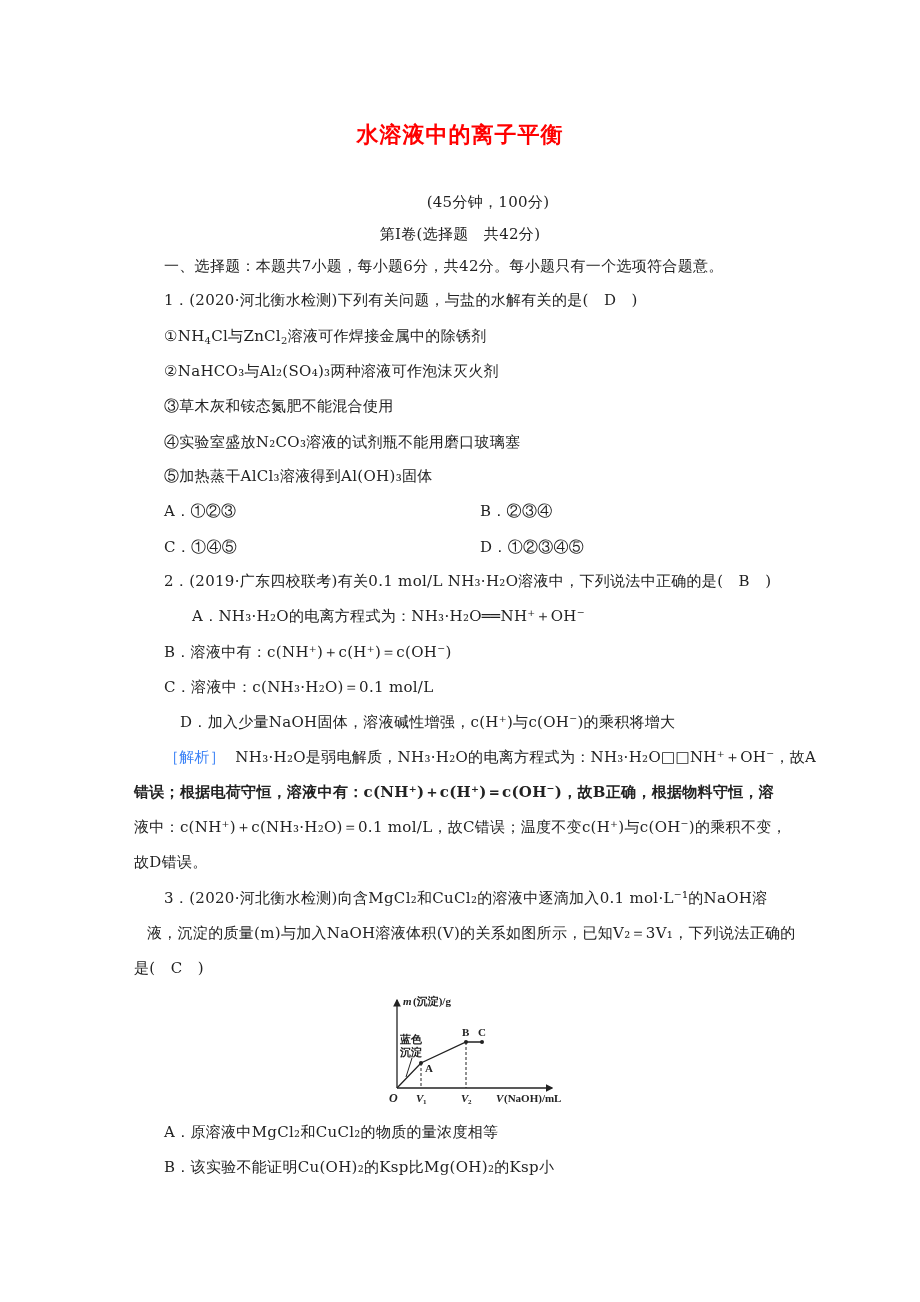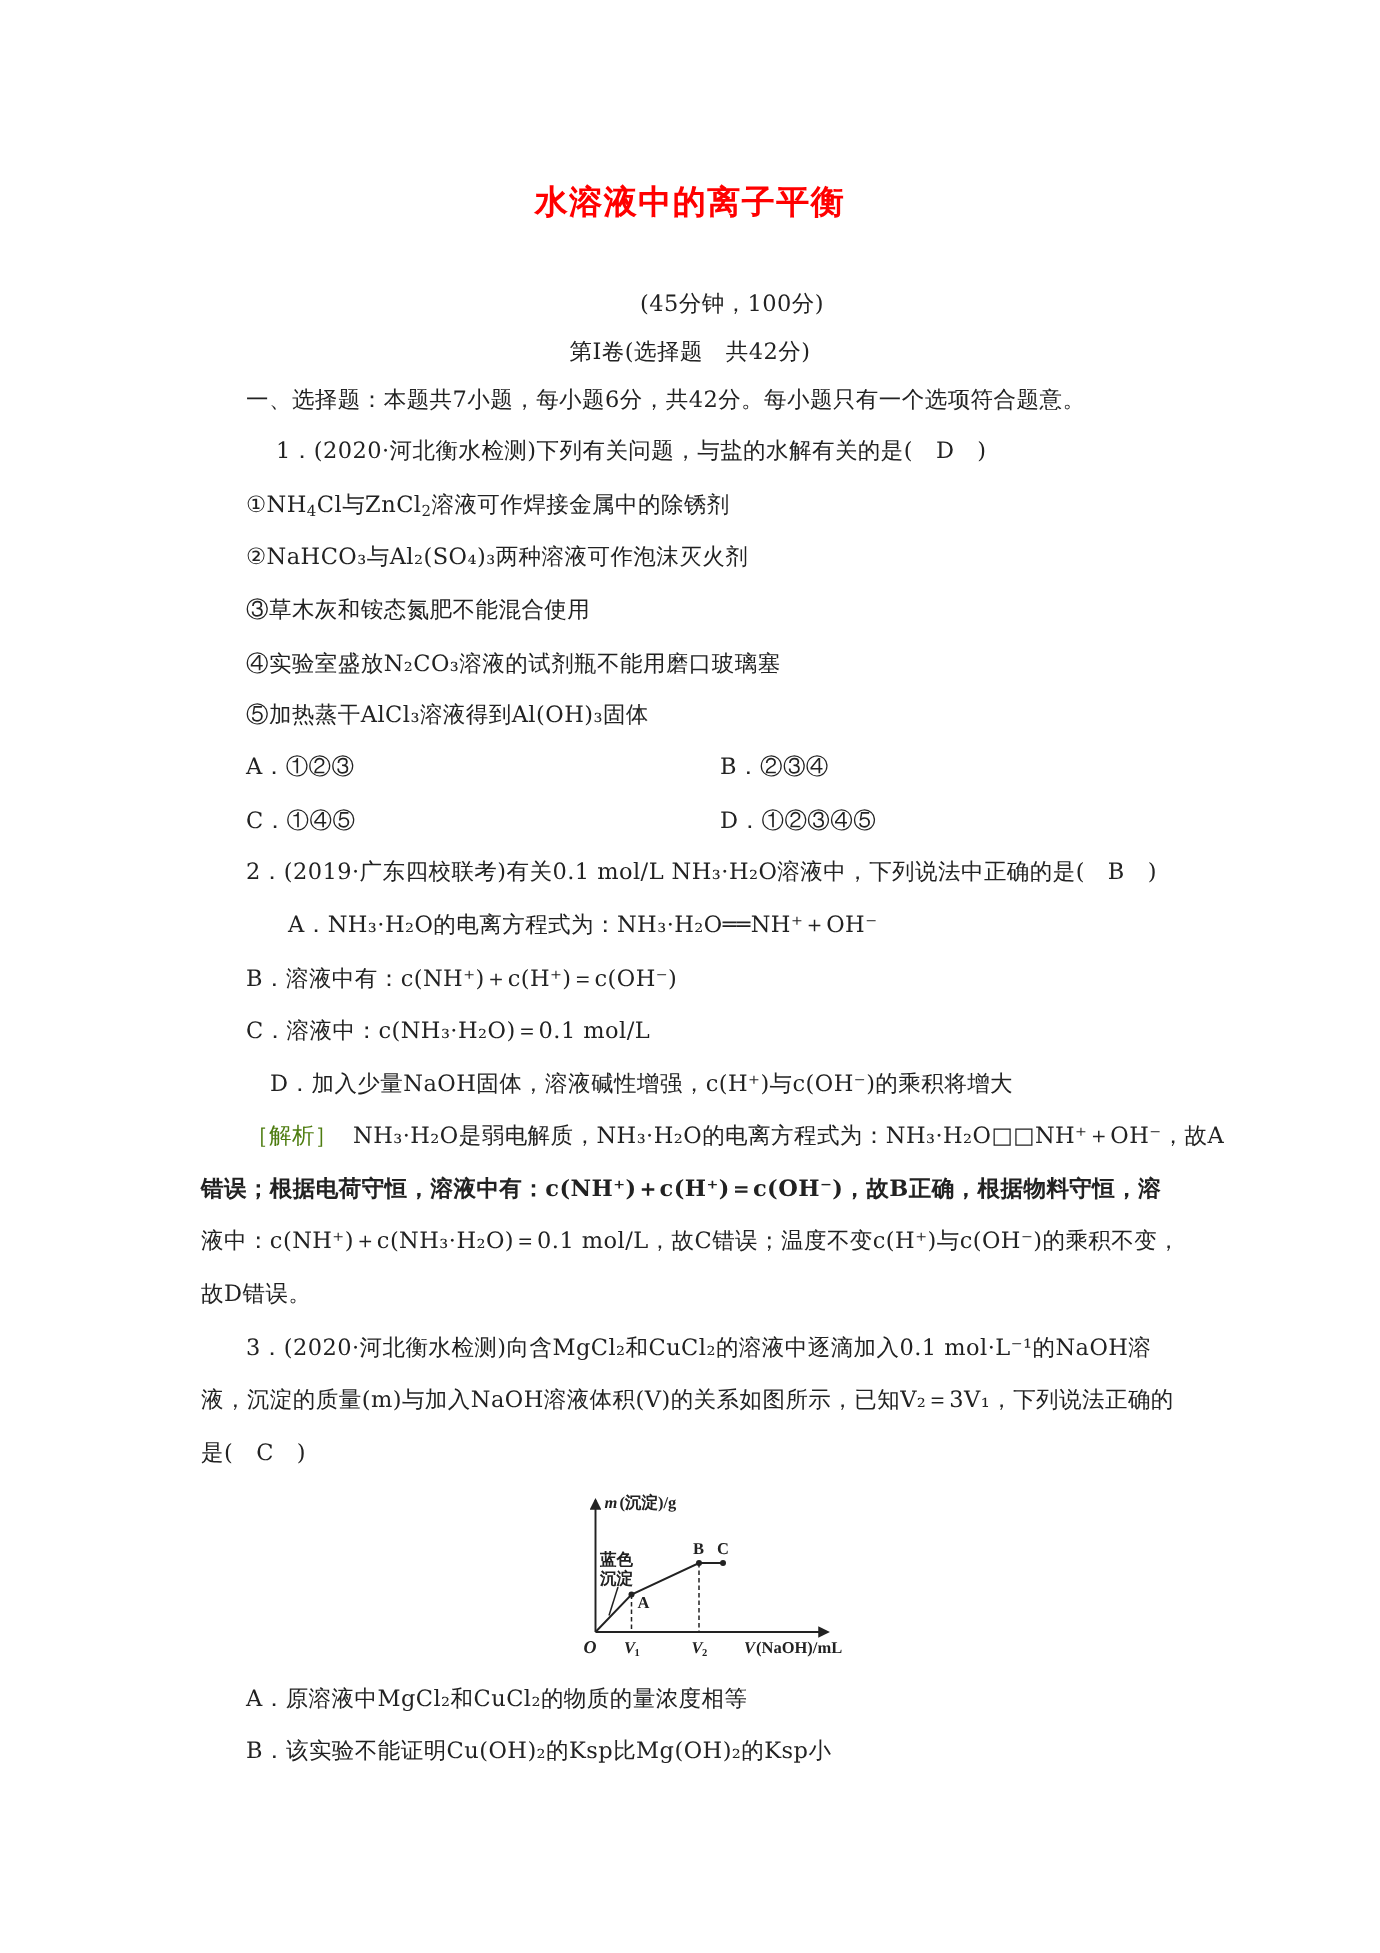--- a/index.html
+++ b/index.html
@@ -16,36 +16,36 @@
   }
   .line {
     position: absolute; font-size: 15px; line-height: 20px; white-space: nowrap;
     letter-spacing: 0.3px;
   }
   .center { left: 0; width: 920px; text-align: center; }
   .ind { left: 164px; }
   .noind { left: 134px; }
   .optR { left: 480px; }
   sub { font-size: 10px; vertical-align: -3px; line-height: 0; }
-  .blue { color: #4d7c0f; }
+  .blue { color: #3b82f6; }
   .chart { position: absolute; left: 370px; top: 990px; width: 220px; height: 120px; }
   .chart text { font-family: "Liberation Serif", "DejaVu Serif", serif; fill: #222; }
 </style>
 </head>
 <body>
 
 <div class="page">
 
   <div class="title">水溶液中的离子平衡</div>
 
   <div class="line center" style="top:192px;margin-left:28px;">(45分钟，100分)</div>
   <div class="line center" style="top:224px;">第Ⅰ卷(选择题　共42分)</div>
   <div class="line ind" style="top:256px;">一、选择题：本题共7小题，每小题6分，共42分。每小题只有一个选项符合题意。</div>
 
-  <div class="line ind" style="top:290px;margin-left:20px;">1．(2020·河北衡水检测)下列有关问题，与盐的水解有关的是(　D　)</div>
+  <div class="line ind" style="top:290px;">1．(2020·河北衡水检测)下列有关问题，与盐的水解有关的是(　D　)</div>
   <div class="line ind" style="top:326px;"><span>①NH</span><sub>4</sub><span>Cl与ZnCl</span><sub>2</sub><span>溶液可作焊接金属中的除锈剂</span></div>
   <div class="line ind" style="top:361px;">②NaHCO₃与Al₂(SO₄)₃两种溶液可作泡沫灭火剂</div>
   <div class="line ind" style="top:396px;">③草木灰和铵态氮肥不能混合使用</div>
   <div class="line ind" style="top:432px;">④实验室盛放N₂CO₃溶液的试剂瓶不能用磨口玻璃塞</div>
   <div class="line ind" style="top:466px;">⑤加热蒸干AlCl₃溶液得到Al(OH)₃固体</div>
   <div class="line ind" style="top:501px;">A．①②③</div>
   <div class="line optR" style="top:501px;">B．②③④</div>
   <div class="line ind" style="top:537px;">C．①④⑤</div>
   <div class="line optR" style="top:537px;">D．①②③④⑤</div>
 
@@ -54,21 +54,21 @@
   <div class="line ind" style="top:642px;">B．溶液中有：c(NH⁺)＋c(H⁺)＝c(OH⁻)</div>
   <div class="line ind" style="top:677px;text-align:center;">C．溶液中：c(NH₃·H₂O)＝0.1 mol/L</div>
   <div class="line ind" style="top:712px;margin-left:16px;">D．加入少量NaOH固体，溶液碱性增强，c(H⁺)与c(OH⁻)的乘积将增大</div>
 
   <div class="line ind" style="top:747px;"><span class="blue">［解析］</span>&nbsp;&nbsp;<span>NH₃·H₂O是弱电解质，NH₃·H₂O的电离方程式为：NH₃·H₂O□□NH⁺＋OH⁻，故A</span></div>
   <div class="line noind" style="top:782px;font-weight:bold;">错误；根据电荷守恒，溶液中有：c(NH⁺)＋c(H⁺)＝c(OH⁻)，故B正确，根据物料守恒，溶</div>
   <div class="line noind" style="top:817px;">液中：c(NH⁺)＋c(NH₃·H₂O)＝0.1 mol/L，故C错误；温度不变c(H⁺)与c(OH⁻)的乘积不变，</div>
   <div class="line noind" style="top:852px;">故D错误。</div>
 
   <div class="line ind" style="top:888px;">3．(2020·河北衡水检测)向含MgCl₂和CuCl₂的溶液中逐滴加入0.1 mol·L⁻¹的NaOH溶</div>
-  <div class="line noind" style="top:923px;">液，沉淀的质量(m)与加入NaOH溶液体积(V)的关系如图所示，已知V₂＝3V₁，下列说法正确的</div>
+  <div class="line noind" style="top:923px;margin-left:13px;">液，沉淀的质量(m)与加入NaOH溶液体积(V)的关系如图所示，已知V₂＝3V₁，下列说法正确的</div>
   <div class="line noind" style="top:958px;">是(　C　)</div>
 
   <svg class="chart" viewBox="0 0 220 120" width="220" height="120">
     <defs>
       <marker id="arr" markerWidth="6" markerHeight="6" refX="5" refY="3" orient="auto">
         <path d="M0,0 L6,3 L0,6 z" fill="#222"></path>
       </marker>
     </defs>
 
     <line x1="27" y1="98" x2="27" y2="10" stroke="#222" stroke-width="1.3" marker-end="url(#arr)"></line>

